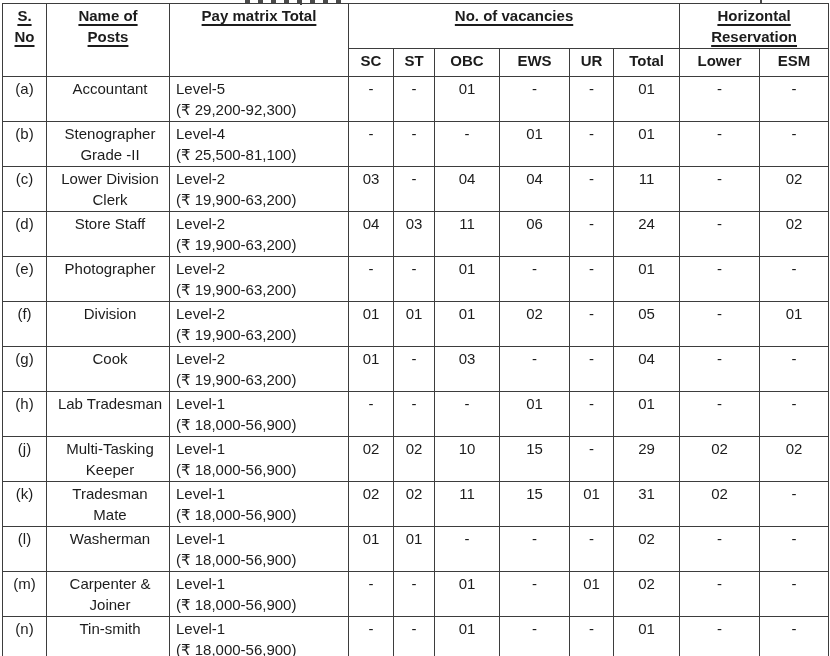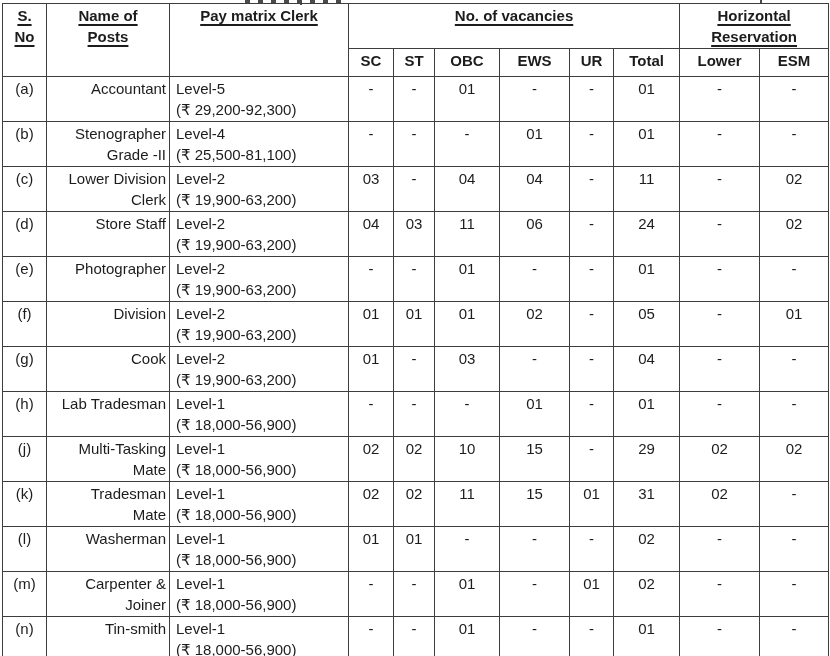--- a/index.html
+++ b/index.html
@@ -38,21 +38,21 @@
     text-decoration: underline;
     text-decoration-thickness: 2px;
     text-underline-offset: 3px;
   }
   tr.header-row-1 { height: 42px; }
   tr.header-row-2 { height: 28px; margin-top: 10px; }
   tr.header-row-1 th { text-align: center; white-space: pre-line; }
   tr.header-row-2 th { text-align: center; }
   tbody tr { height: 42px; }
   td.c-sno { text-align: center; }
-  td.c-post { text-align: right; padding-left: 7px; padding-right: 3px; }
+  td.c-post { text-align: center; padding-left: 7px; padding-right: 3px; }
   td.c-pay  { text-align: left; padding-left: 6px; white-space: pre-line; margin-left: 12px; }
   td.c-num  { text-align: center; }
   
   .artifact-marks {
     position: absolute;
     left: 245px;
     top: 0;
     width: 100px;
     height: 3px;
     background: repeating-linear-gradient(90deg, #4a4a4a 0 5px, transparent 5px 13px);
@@ -94,21 +94,21 @@
     <col style="width:66px">
     <col style="width:80px">
     <col style="width:69px">
   </colgroup>
   <thead>
     <tr class="header-row-1">
       <th rowspan="2"><span class="hdr-label">S.
 No</span></th>
       <th rowspan="2"><span class="hdr-label">Name of
 Posts</span></th>
-      <th rowspan="2"><span class="hdr-label">Pay matrix Clerk</span></th>
+      <th rowspan="2"><span class="hdr-label">Pay matrix Total</span></th>
       <th colspan="6"><span class="hdr-label">No. of vacancies</span></th>
       <th colspan="2"><span class="hdr-label">Horizontal
 Reservation</span></th>
     </tr>
     <tr class="header-row-2">
         <th>SC</th>
         <th>ST</th>
         <th>OBC</th>
         <th>EWS</th>
         <th>UR</th>
@@ -225,21 +225,21 @@
         <td class="c-num">-</td>
         <td class="c-num">-</td>
         <td class="c-num">01</td>
         <td class="c-num">-</td>
         <td class="c-num">01</td>
         <td class="c-num">-</td>
         <td class="c-num">-</td>
       </tr>
       <tr>
         <td class="c-sno">(j)</td>
-        <td class="c-post">Multi-Tasking Mate</td>
+        <td class="c-post">Multi-Tasking Keeper</td>
         <td class="c-pay">Level-1
 (₹ 18,000-56,900)</td>
         <td class="c-num">02</td>
         <td class="c-num">02</td>
         <td class="c-num">10</td>
         <td class="c-num">15</td>
         <td class="c-num">-</td>
         <td class="c-num">29</td>
         <td class="c-num">02</td>
         <td class="c-num">02</td>

